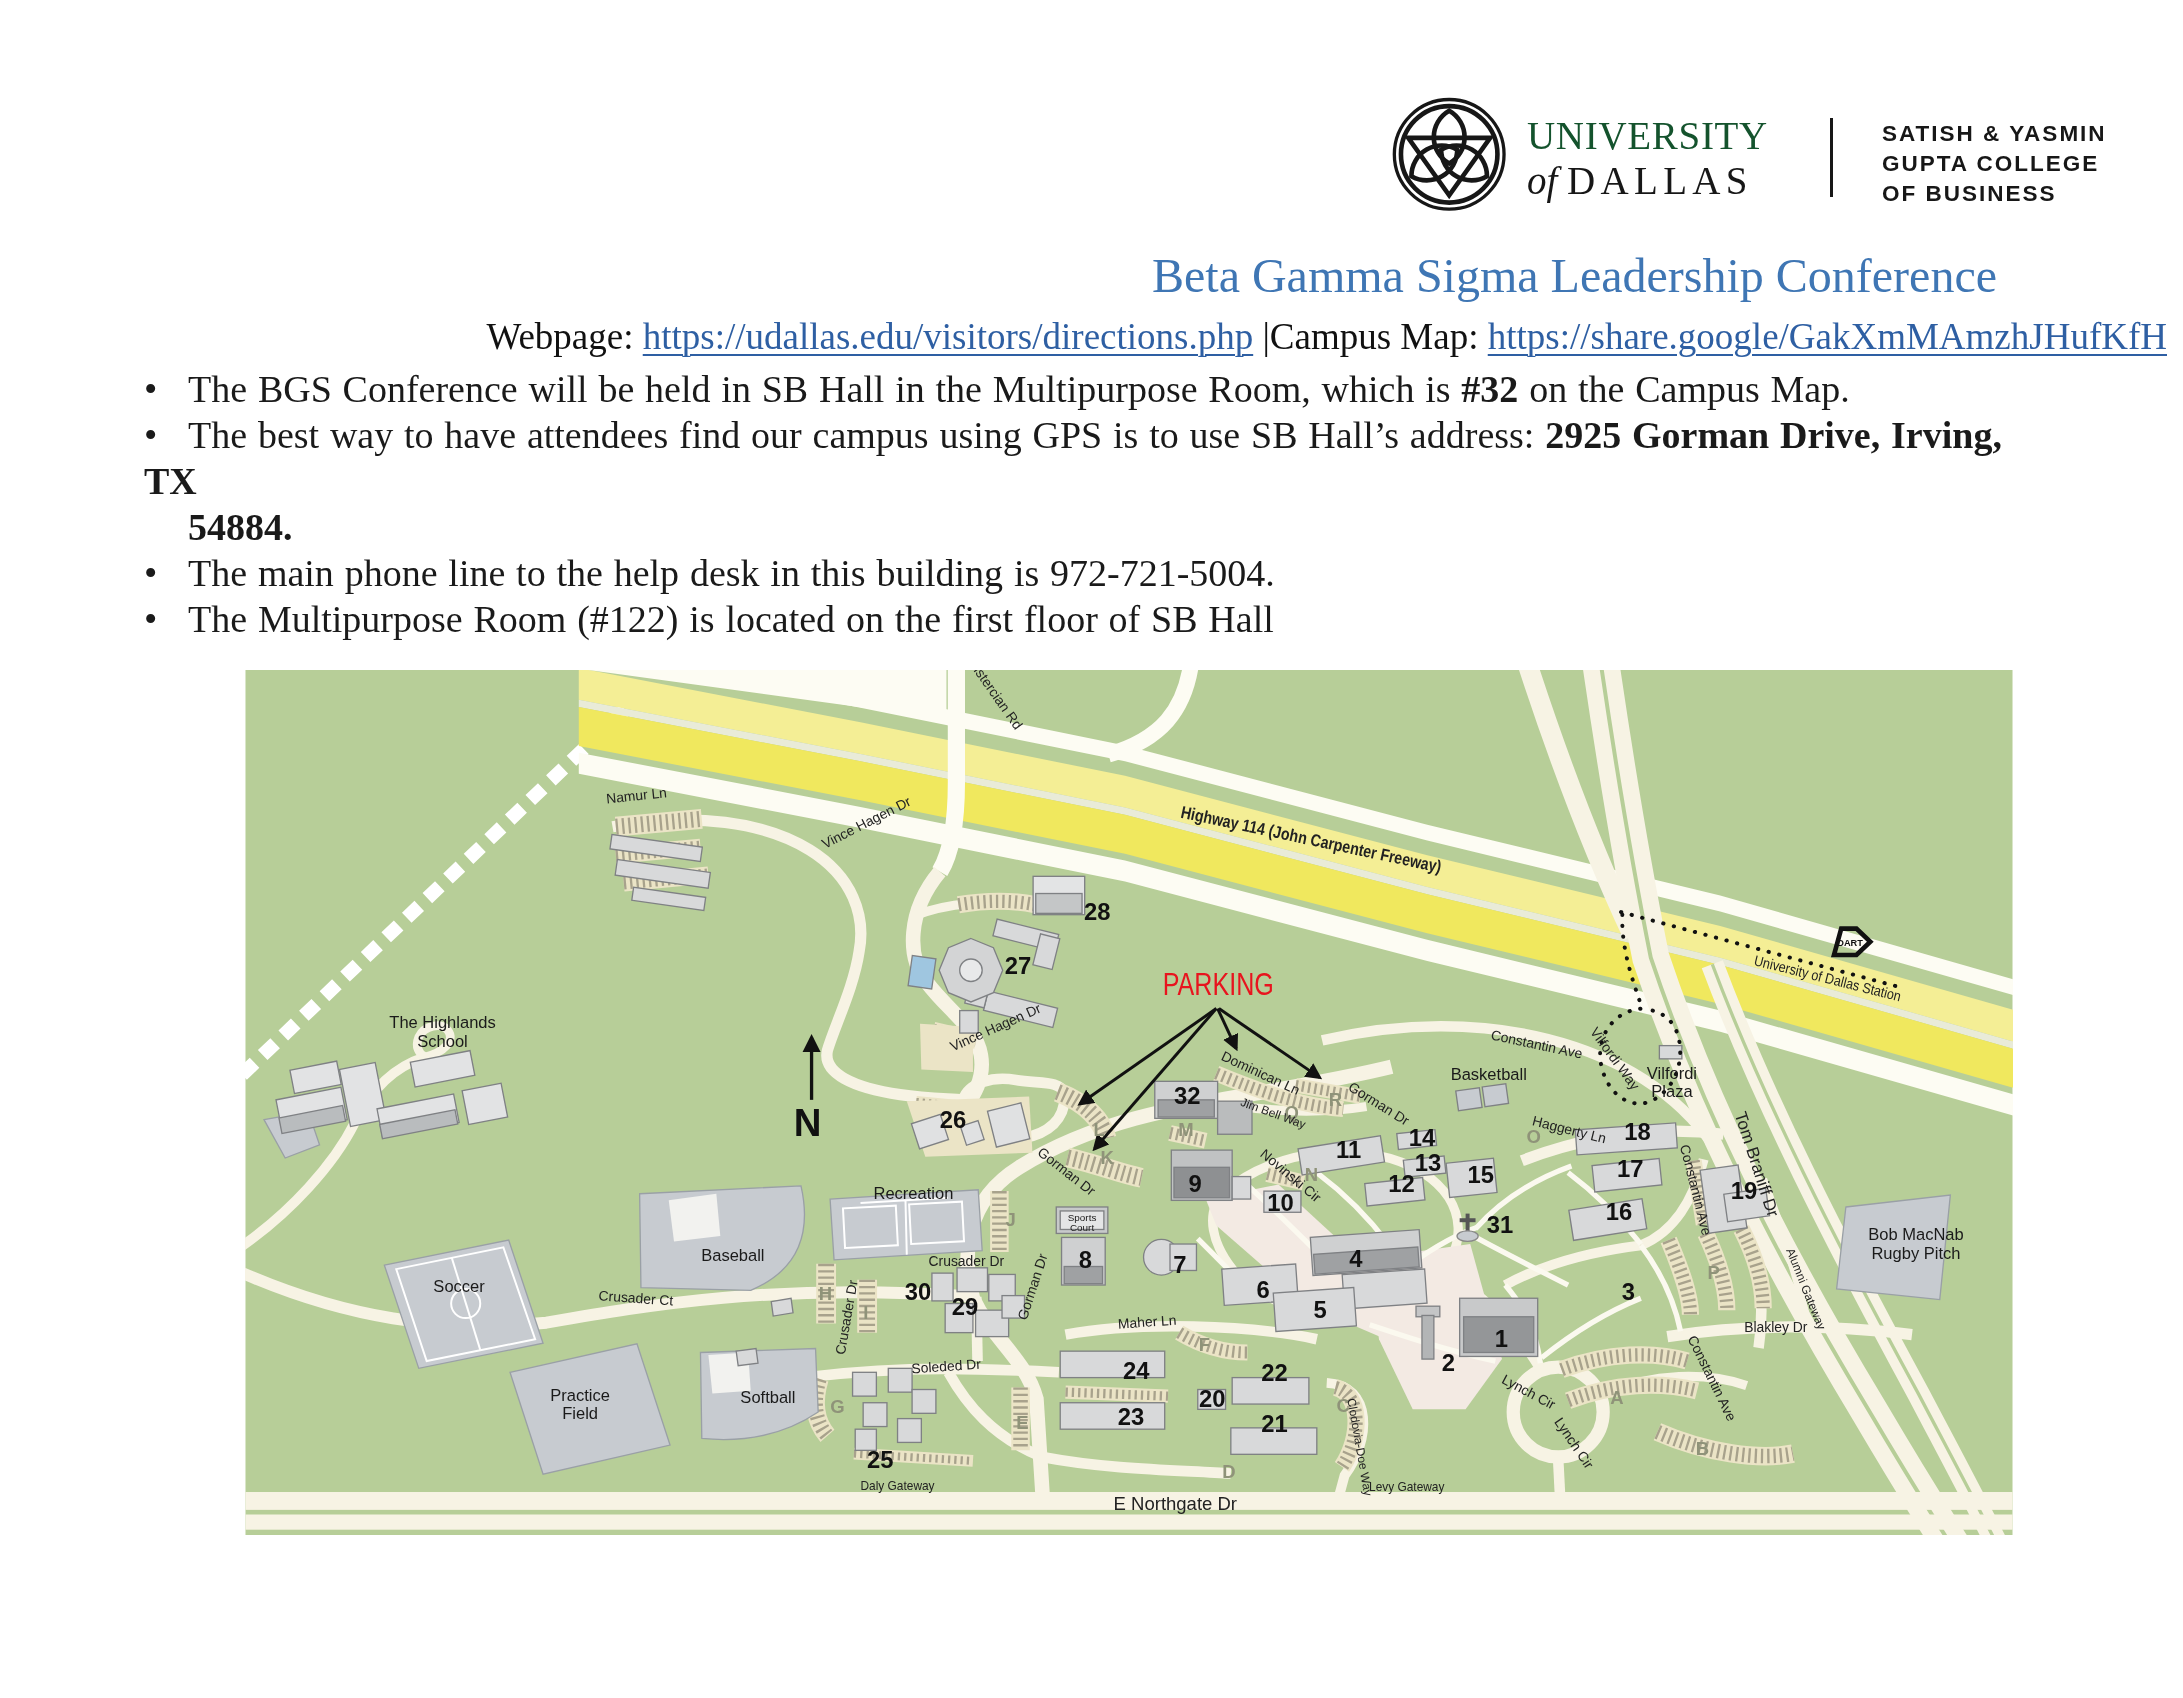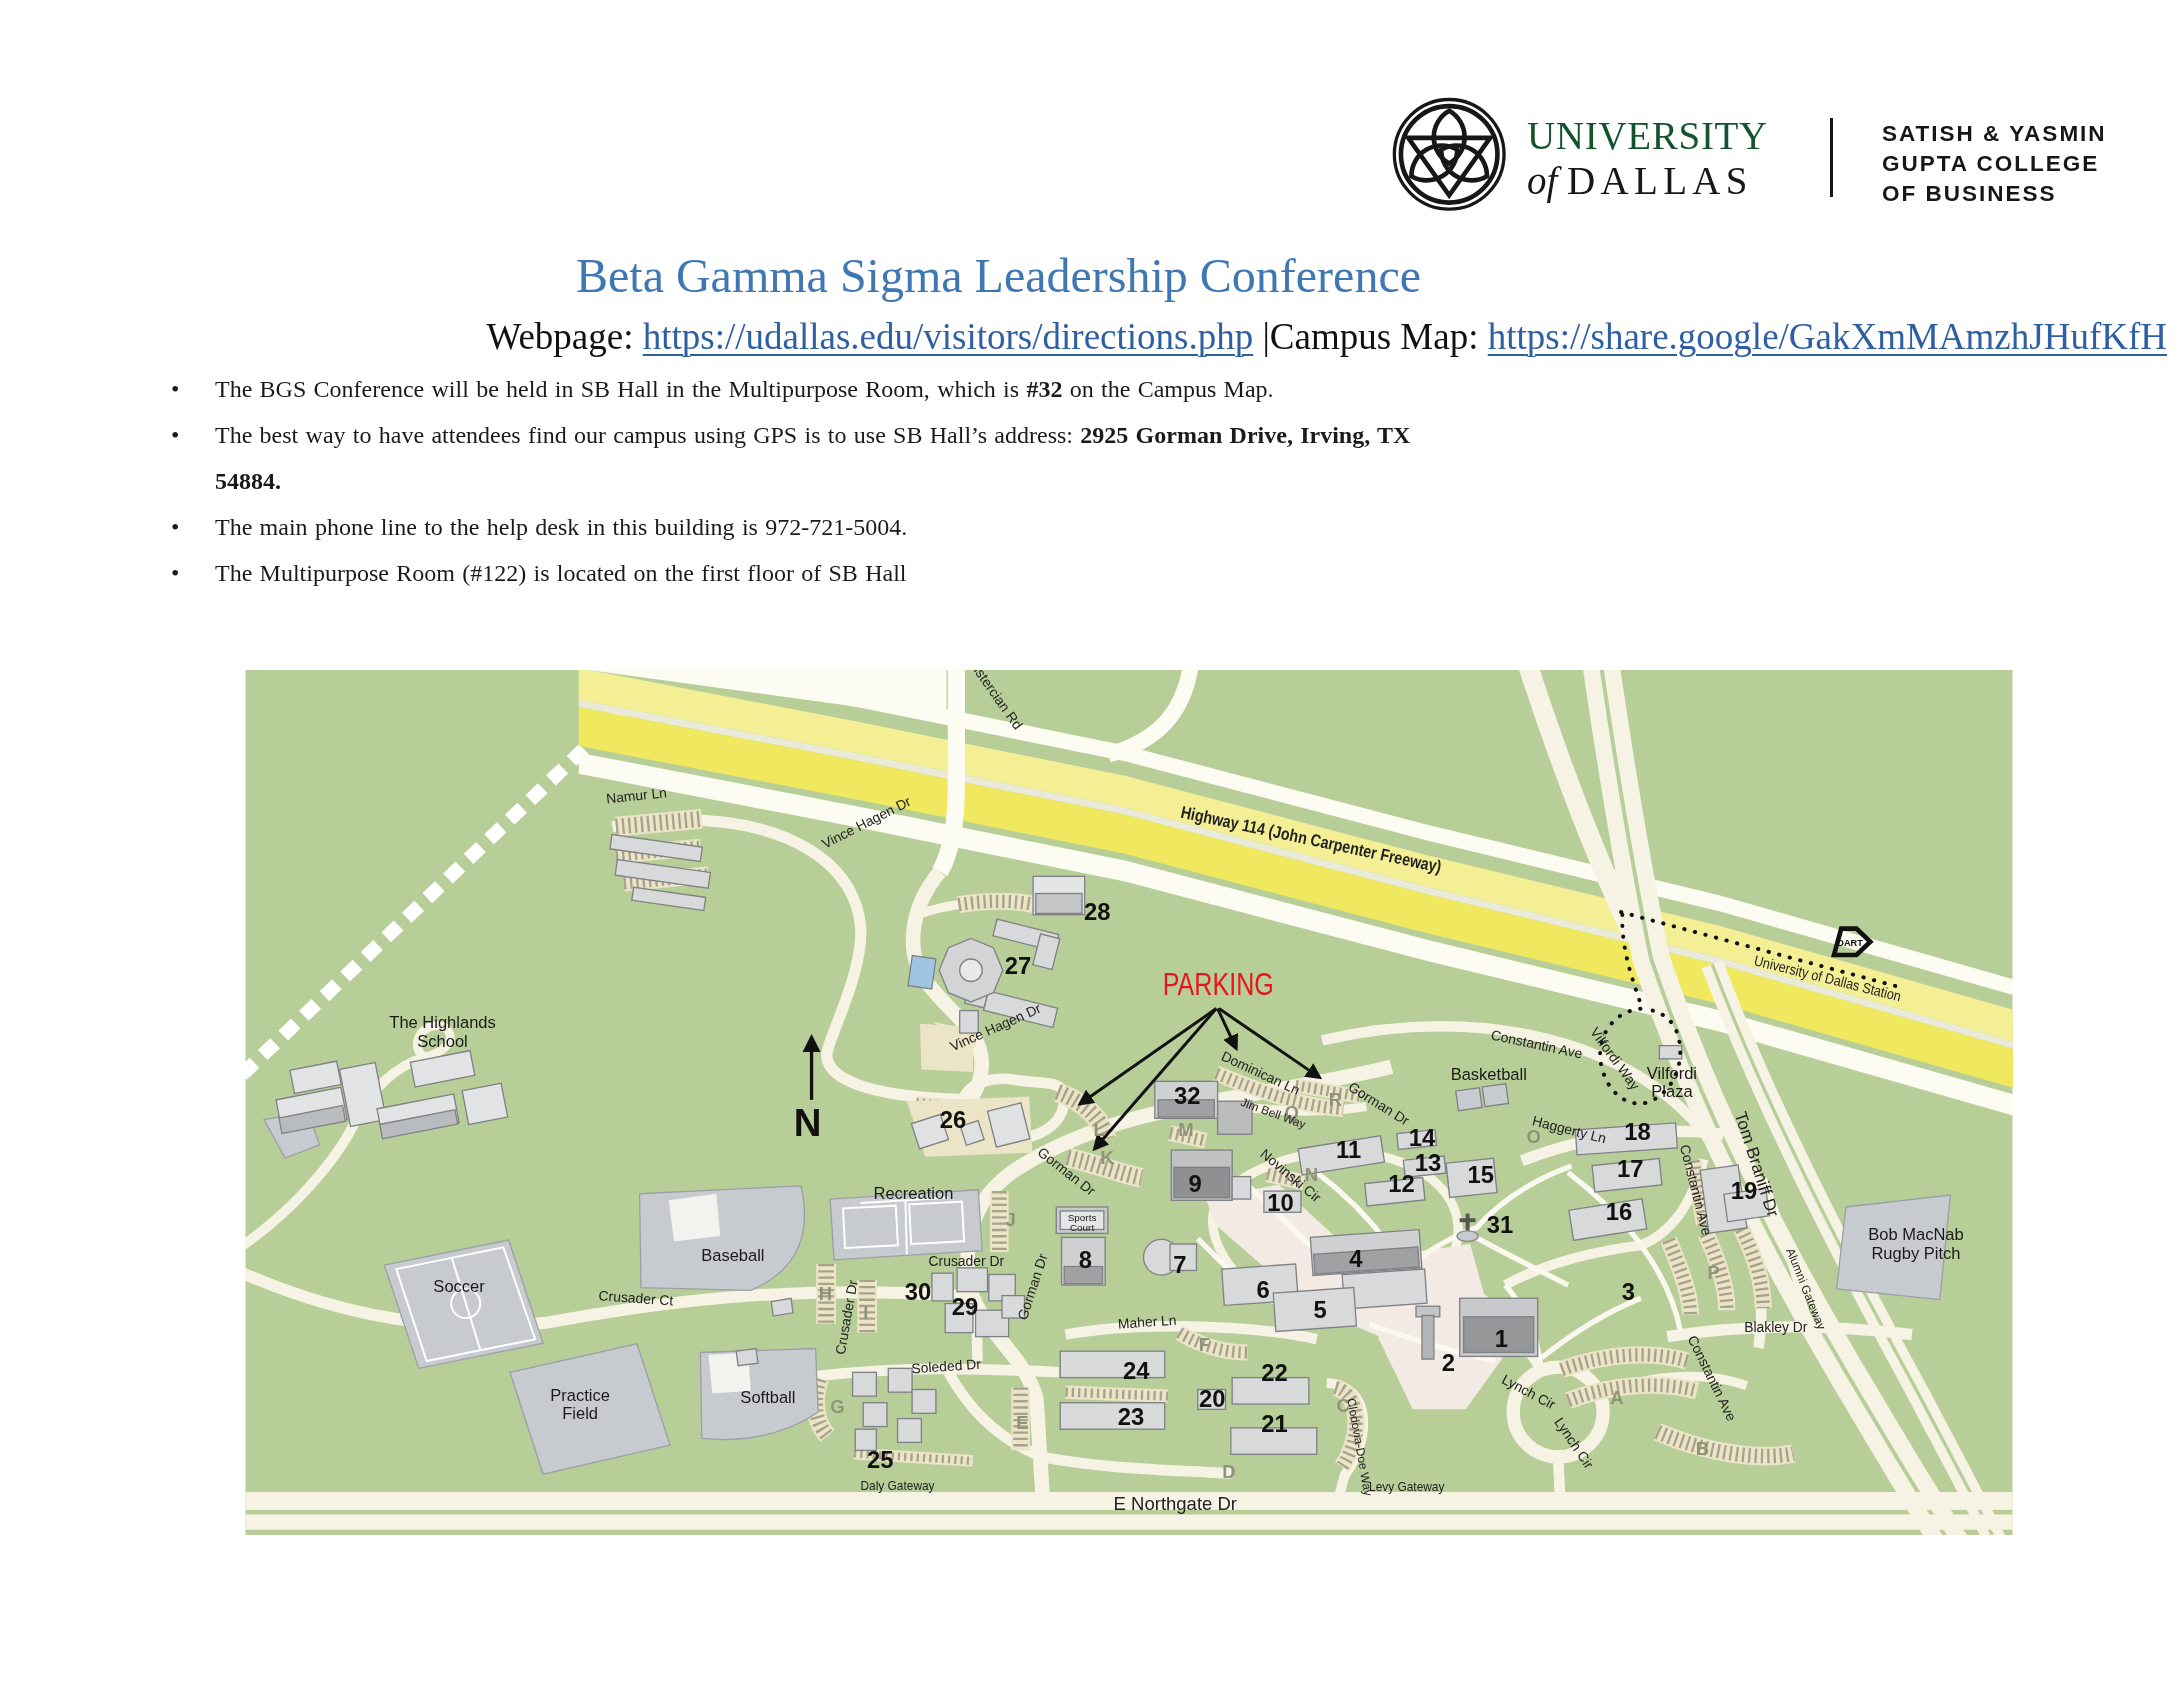--- a/index.html
+++ b/index.html
@@ -23,24 +23,24 @@
       <path d="M -62,-25 L 62,-25 L 0,62 Z"></path>
     </g>
   </g>
 </svg>
 
 <div class="abs" style="left:1527px;top:116px;font-size:39px;line-height:39px;letter-spacing:0.7px;color:#14532d;">UNIVERSITY</div>
 <div class="abs" style="left:1527px;top:161px;font-size:39px;line-height:39px;color:#171717;"><i>of</i>&nbsp;<span style="letter-spacing:5.3px;">DALLAS</span></div>
 <div class="abs" style="left:1830px;top:118px;width:2.6px;height:79px;background:#171717;"></div>
 <div class="hdrsans abs" style="left:1858px;top:119px;font-size:22.5px;line-height:30px;font-weight:bold;letter-spacing:2px;color:#171717;">SATISH &amp; YASMIN<br>GUPTA COLLEGE<br>OF BUSINESS</div>
 
-<div class="abs" style="left:0;top:252px;width:1997px;text-align:center;font-size:48px;line-height:48px;color:#3f76b4;">Beta Gamma Sigma Leadership Conference</div>
+<div class="abs" style="left:0;top:252px;width:1997px;text-align:right;font-size:48px;line-height:48px;color:#3f76b4;">Beta Gamma Sigma Leadership Conference</div>
 <div class="abs" style="left:5px;top:318px;width:2162px;text-align:right;font-size:37px;line-height:37px;color:#111;">Webpage: <a class="lnk">https://udallas.edu/visitors/directions.php</a> |Campus Map: <a class="lnk">https://share.google/GakXmMAmzhJHufKfH</a></div>
 
-<div class="abs" style="left:171px;top:366px;width:1919px;font-size:24px;line-height:46px;word-spacing:1.3px;">
+<div class="abs" style="left:144px;top:366px;width:1919px;font-size:38px;line-height:46px;word-spacing:1.3px;">
   <div><span style="display:inline-block;width:44px;">•</span>The BGS Conference will be held in SB Hall in the Multipurpose Room, which is <b>#32</b> on the Campus Map.</div>
   <div><span style="display:inline-block;width:44px;">•</span>The best way to have attendees find our campus using GPS is to use SB Hall’s address: <b>2925 Gorman Drive, Irving, TX</b><br><span style="display:inline-block;width:44px;"></span><b>54884.</b></div>
   <div><span style="display:inline-block;width:44px;">•</span>The main phone line to the help desk in this building is 972-721-5004.</div>
   <div><span style="display:inline-block;width:44px;">•</span>The Multipurpose Room (#122) is located on the first floor of SB Hall</div>
 </div>
 
 <svg class="abs" style="left:245px;top:670px;" width="1768" height="865" viewBox="0 0 2672 1308">
   <rect x="0" y="0" width="2672" height="1308" fill="#b7ce98"></rect>
   <defs>
     <marker id="ah" viewBox="0 0 10 10" refX="8" refY="5" markerWidth="5.5" markerHeight="5.5" orient="auto-start-reverse">

